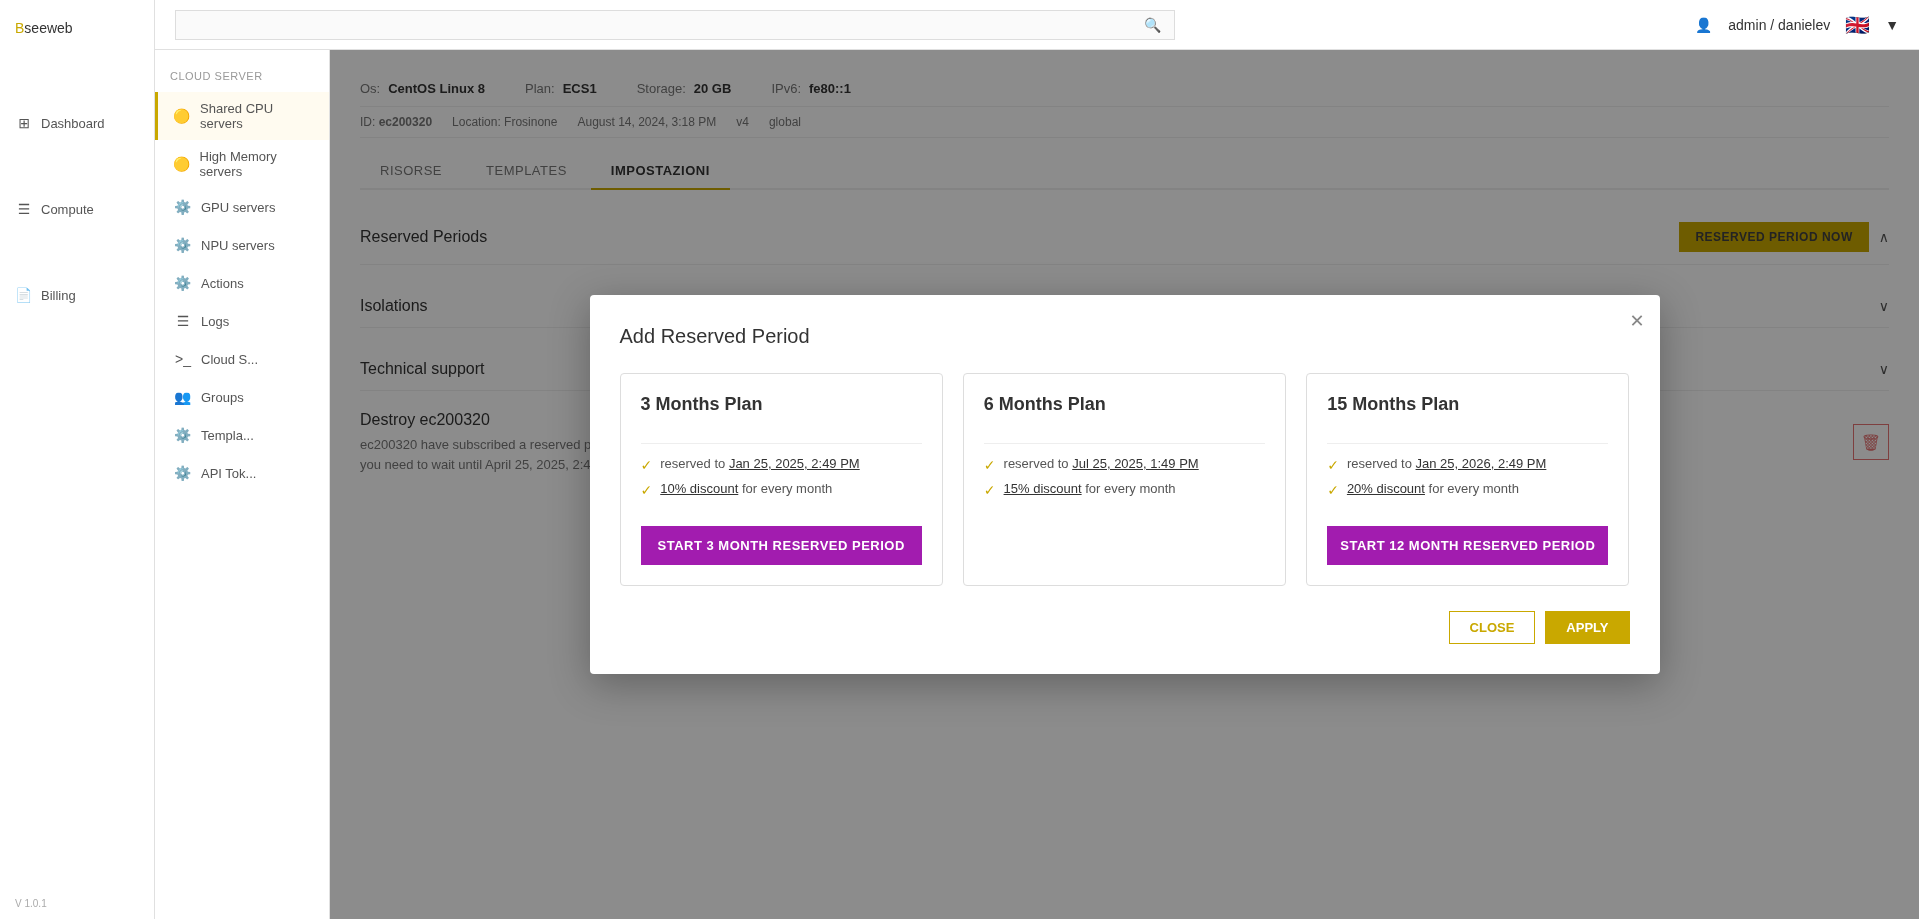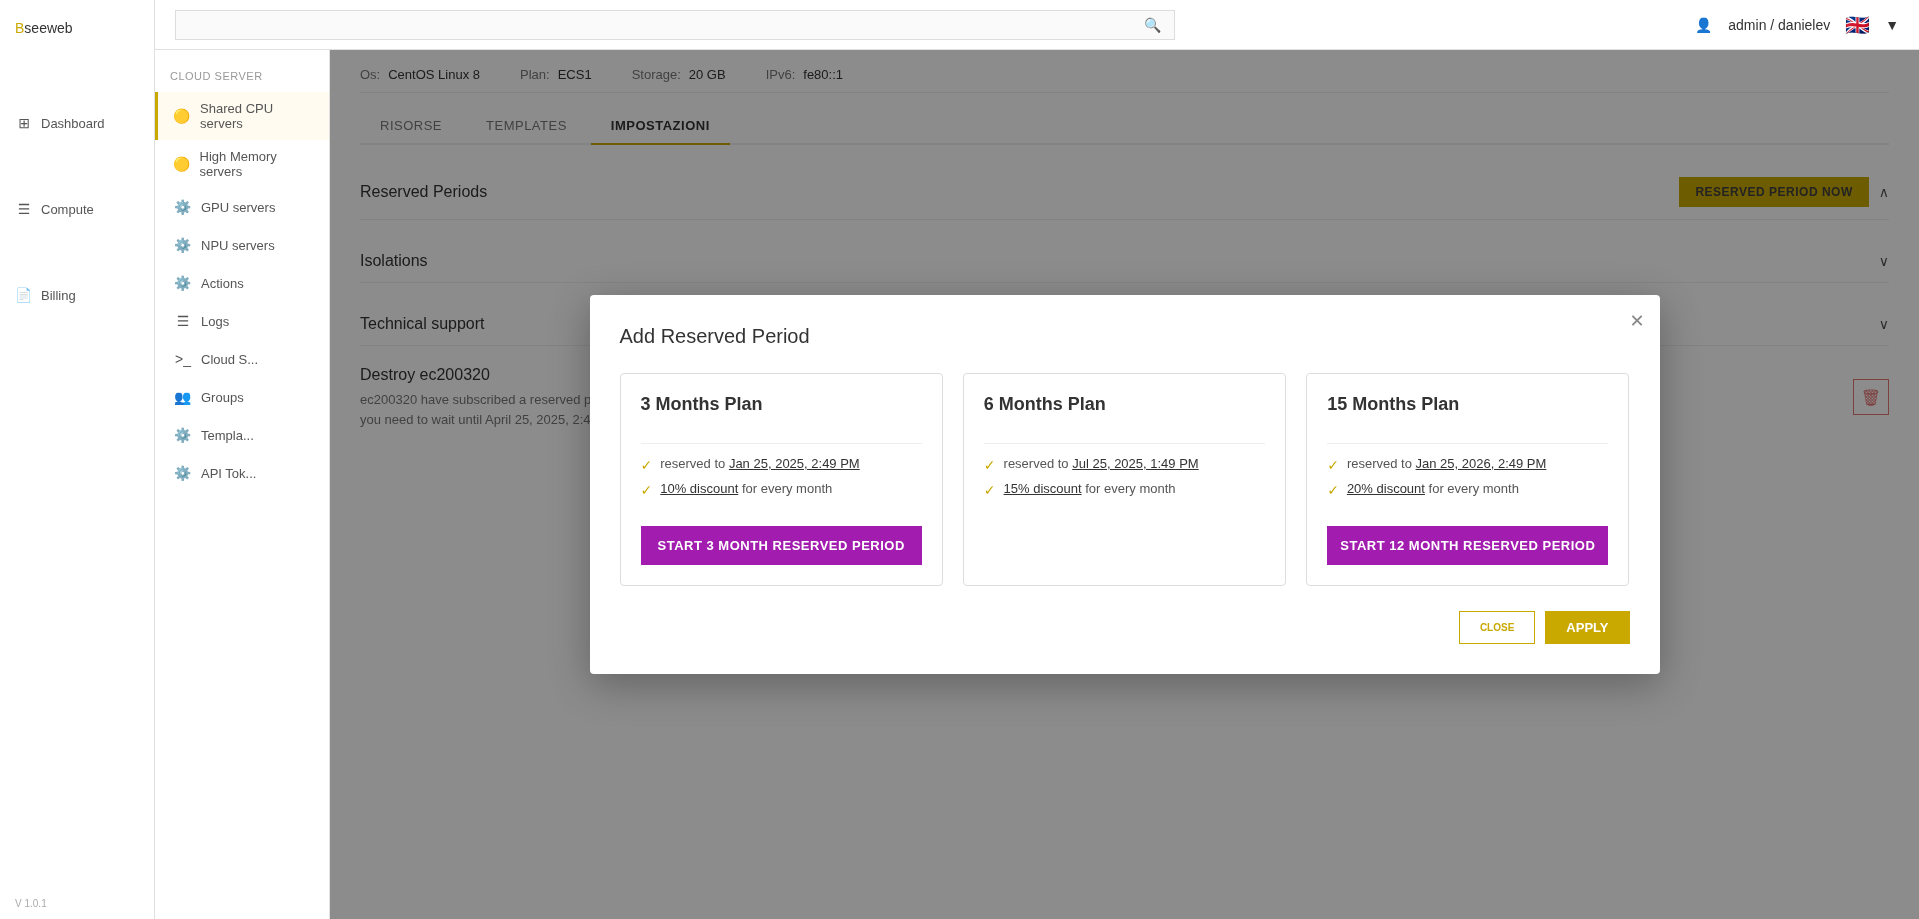--- a/index.html
+++ b/index.html
@@ -21,24 +21,24 @@
     .sub-label { font-size: 11px; color: #999; text-transform: uppercase; padding: 5px 15px 10px; letter-spacing: 0.5px; }
     .sub-item { display: flex; align-items: center; gap: 8px; padding: 9px 15px; cursor: pointer; font-size: 13px; color: #555; border-left: 3px solid transparent; }
     .sub-item.active { border-left-color: #c9a800; background: #fffbf0; }
     .sub-icon { width: 20px; height: 20px; display: inline-flex; align-items: center; justify-content: center; font-size: 14px; }
 
     
     .main { flex: 1; background: #f5f5f5; overflow: hidden; position: relative; }
     .main-inner { padding: 0 30px; background: #fff; height: 100%; }
 
     
-    .server-info { display: flex; align-items: center; gap: 40px; padding: 17px 0 10px; border-bottom: 1px solid #eee; font-size: 13px; color: #555; }
+    .server-info { display: flex; align-items: center; gap: 40px; padding: 31px 0 10px; border-bottom: 1px solid #eee; font-size: 13px; color: #555; }
     .info-pair { display: flex; gap: 8px; align-items: center; }
     .info-label { color: #777; }
-    .info-value { color: #333; font-weight: 400; }
+    .info-value { color: #333; font-weight: 700; }
 
     .server-meta { display: flex; align-items: center; gap: 20px; padding: 8px 0; font-size: 12px; color: #777; border-bottom: 1px solid #eee; }
 
     
     .tabs { display: flex; gap: 4px; padding-top: 15px; border-bottom: 2px solid #eee; }
     .tab { padding: 10px 20px; font-size: 13px; color: #777; cursor: pointer; text-transform: uppercase; letter-spacing: 0.5px; }
     .tab.active { color: #333; border-bottom: 2px solid #c9a800; margin-bottom: -2px; font-weight: 600; }
 
     
     .section { margin-top: 20px; }
@@ -68,21 +68,21 @@
     .plan-card { flex: 1; border: 1px solid #ddd; border-radius: 4px; padding: 20px; }
     .plan-name { font-size: 18px; font-weight: bold; color: #333; margin-bottom: 28px; }
     .plan-divider { border: none; border-top: 1px solid #eee; margin: 12px 0; }
     .plan-feature { display: flex; align-items: flex-start; gap: 8px; font-size: 13px; color: #555; margin-bottom: 8px; }
     .plan-check { color: #c9a800; font-size: 14px; flex-shrink: 0; margin-top: 1px; }
     .plan-link { color: #333; text-decoration: underline; }
     .plan-btn { width: 100%; background: #a21caf; color: #fff; border: none; padding: 12px; font-size: 13px; font-weight: bold; cursor: pointer; text-transform: uppercase; letter-spacing: 0.5px; margin-top: 20px; }
 
     
     .modal-footer { display: flex; justify-content: flex-end; gap: 10px; }
-    .btn-close { background: #fff; border: 1px solid #c9a800; color: #c9a800; padding: 8px 20px; font-size: 10px; cursor: pointer; font-weight: 600; }
+    .btn-close { background: #fff; border: 1px solid #c9a800; color: #c9a800; padding: 8px 20px; font-size: 13px; cursor: pointer; font-weight: 600; }
     .btn-apply { background: #c9a800; border: 1px solid #c9a800; color: #fff; padding: 8px 20px; font-size: 13px; cursor: pointer; font-weight: 600; }
 
     
     .top-bar { height: 50px; background: #fff; border-bottom: 1px solid #e0e0e0; display: flex; align-items: center; justify-content: space-between; padding: 0 20px; flex-shrink: 0; position: absolute; top: 0; left: 155px; right: 0; z-index: 10; }
     .search-box { flex: 1; max-width: 1000px; display: flex; align-items: center; border: 1px solid #ddd; padding: 6px 12px; background: #fafafa; }
     .search-input { border: none; background: transparent; outline: none; width: 100%; font-size: 13px; }
     .search-icon { color: #aaa; margin-left: 8px; }
     .user-area { display: flex; align-items: center; gap: 15px; }
     .flag { font-size: 20px; }
 
@@ -187,20 +187,27 @@
             </div>
             <div class="info-pair">
               <span class="info-label">Storage:</span>
               <span class="info-value">20 GB</span>
             </div>
             <div class="info-pair">
               <span class="info-label">IPv6:</span>
               <span class="info-value">fe80::1</span>
             </div>
           </div>
+          <div class="server-meta">
+            <span>ID: <strong>ec200320</strong></span>
+            <span>Location: <span>Frosinone</span></span>
+            <span>August 14, 2024, 3:18 PM</span>
+            <span>v4</span>
+            <span>global</span>
+          </div>
 
           <div class="tabs">
             <div class="tab">RISORSE</div>
             <div class="tab">TEMPLATES</div>
             <div class="tab active">IMPOSTAZIONI</div>
           </div>
 
           <div class="section">
             <div class="section-header">
               <span class="section-title">Reserved Periods</span>

